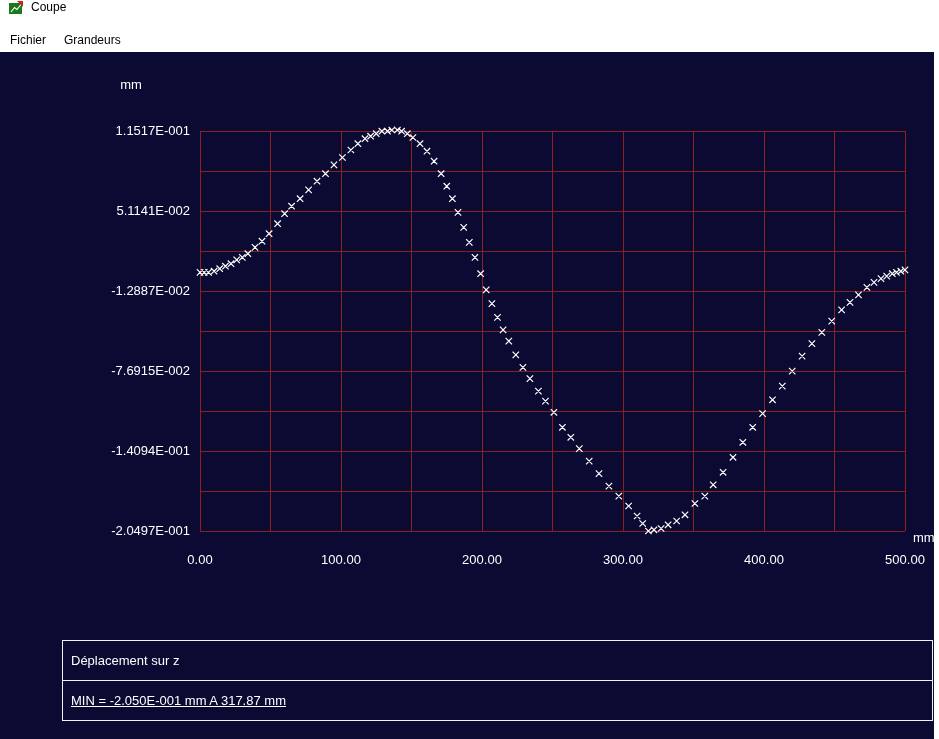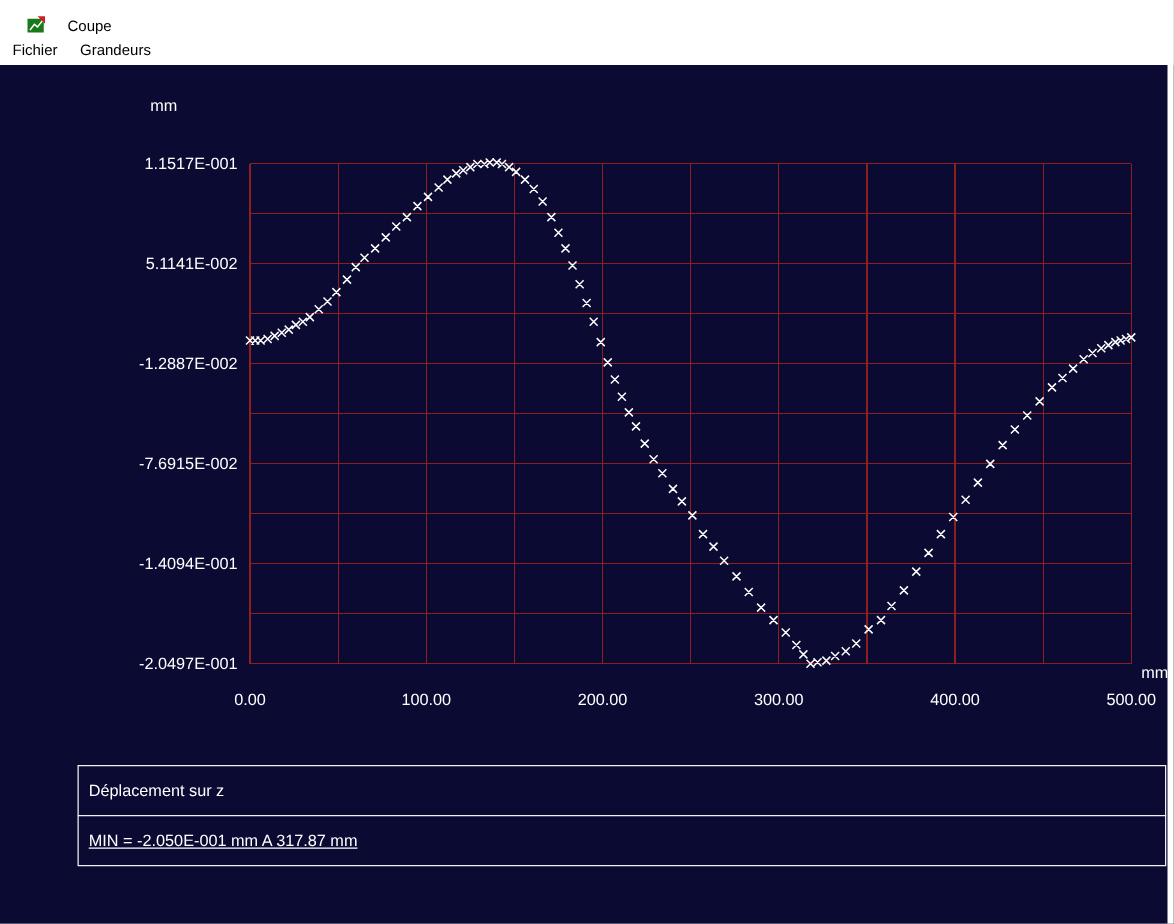--- a/index.html
+++ b/index.html
@@ -3,34 +3,34 @@
 <meta charset="utf-8">
 <style>
   html,body{margin:0;padding:0;}
   body{
     width:939px;height:739px;position:relative;overflow:hidden;
     background:#ffffff;
     font-family:"Liberation Sans", sans-serif;
   }
   .titlebar{
     height:28px;background:var(--header-bg);
-    display:flex;align-items:flex-end;gap:17px;padding-left:21px;box-sizing:border-box;
+    display:flex;align-items:flex-start;gap:7px;padding-left:8px;box-sizing:border-box;
   }
   .titlebar .title{font-size:12px;color:var(--header-text);}
   .menubar{
     height:24px;background:var(--header-bg);
     display:flex;align-items:center;gap:18px;padding-left:10px;box-sizing:border-box;
   }
   .menu-item{font-size:12px;color:var(--header-text);cursor:default;}
   .client{
     position:absolute;top:52px;left:0;width:934px;height:687px;
     background:var(--client-bg);
   }
   #plot-svg{position:absolute;top:0;left:0;}
-  .info-panel{position:absolute;left:62px;top:560px;width:871px;}
+  .info-panel{position:absolute;left:62px;top:588px;width:871px;}
   .info-row{
     height:39px;line-height:39px;box-sizing:content-box;
     border:1px solid var(--panel-border);
     color:var(--text);font-size:13px;padding-left:8px;
     background:var(--client-bg);
   }
   .info-row + .info-row{margin-top:-1px;text-decoration:underline;}
   .app-icon{display:inline-flex;width:16px;height:16px;}
 </style>
 </head>

